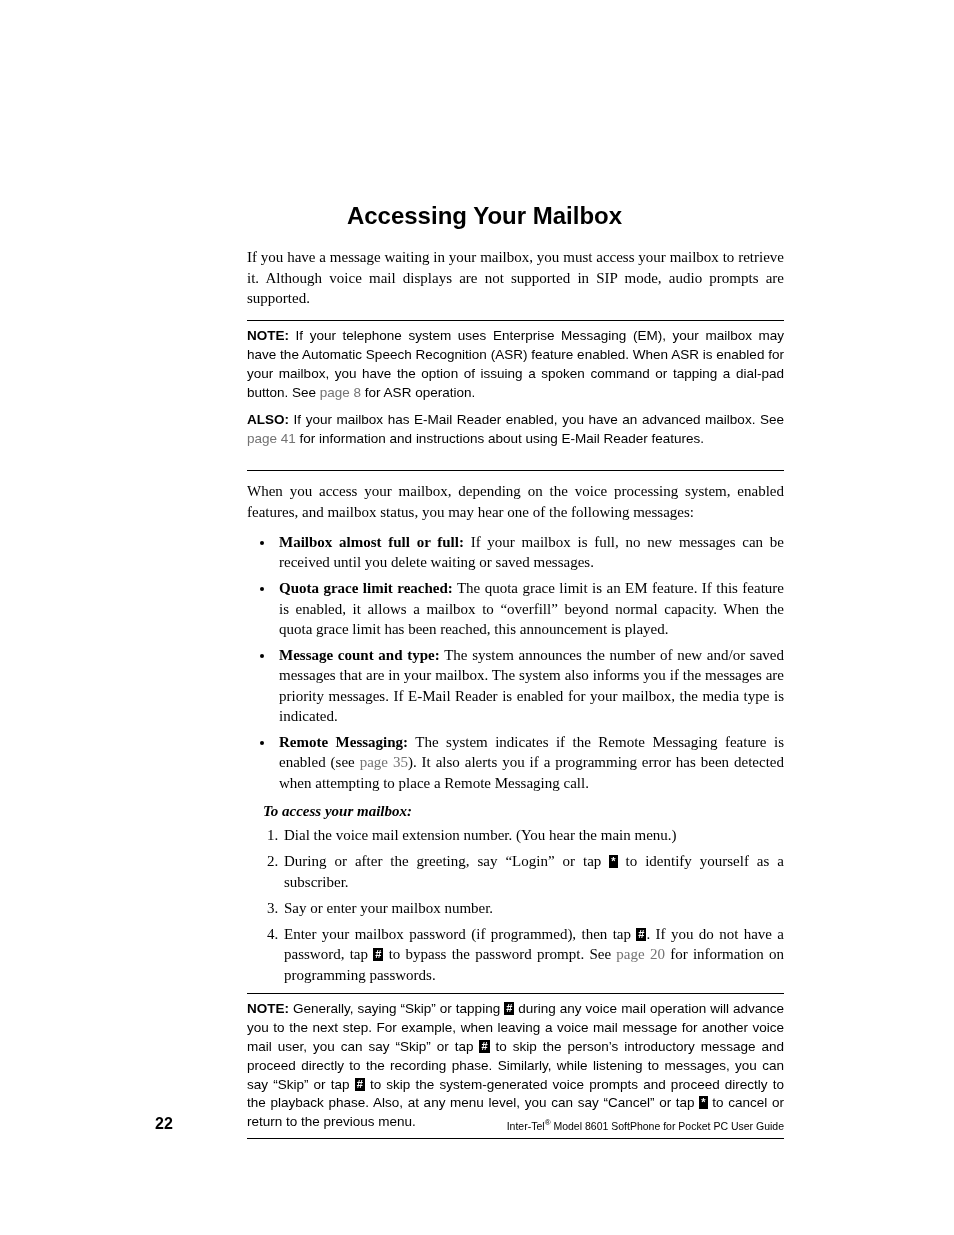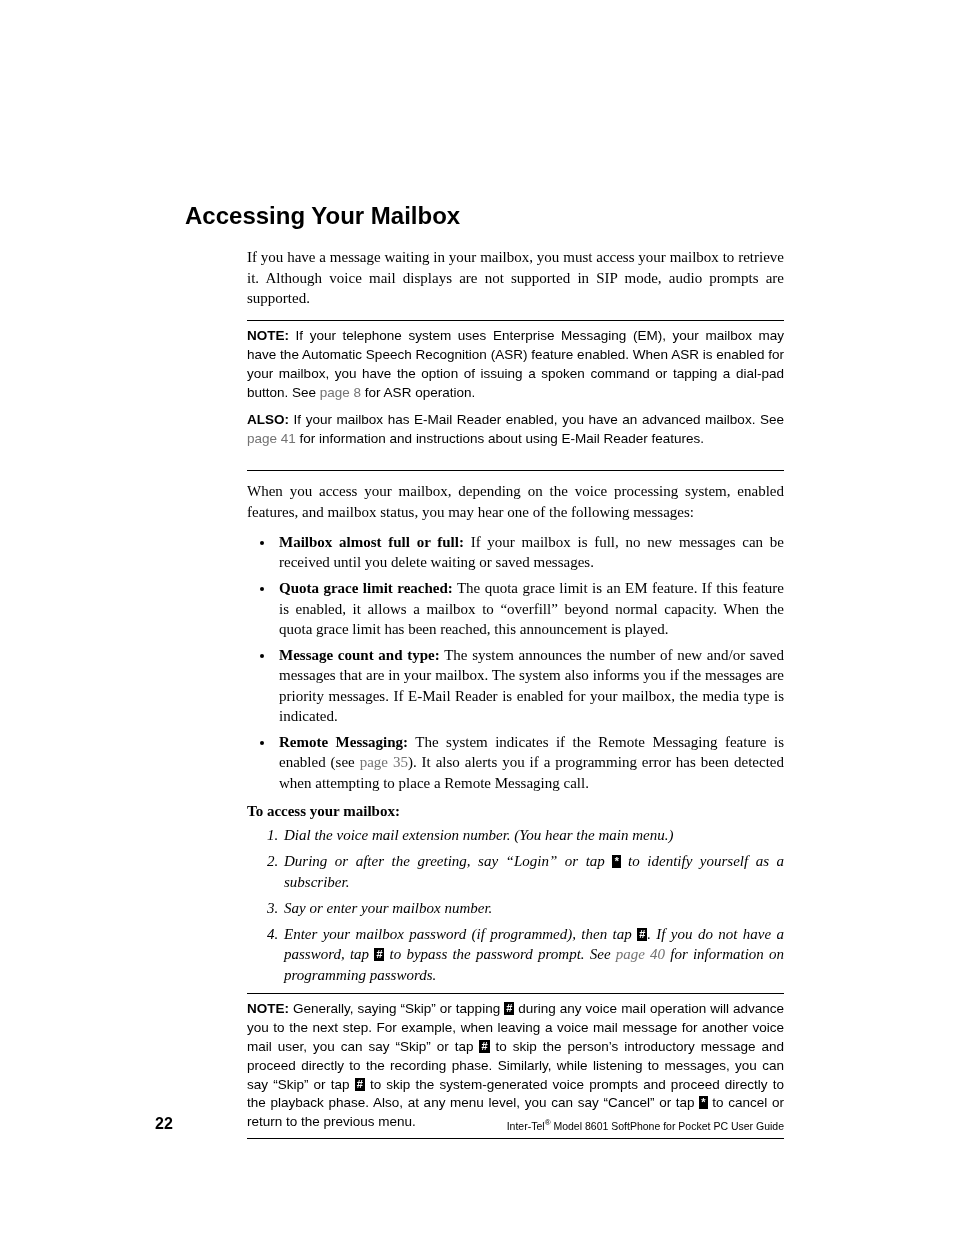--- a/index.html
+++ b/index.html
@@ -15,20 +15,21 @@
       line-height: 1.35;
     }
     .page {
       padding: 200px 170px 60px 185px;
     }
     h1 {
       font-family: Arial, Helvetica, sans-serif;
       font-size: 24px;
       font-weight: bold;
       margin: 0 0 10px 0;
+      text-align: center;
     }
     .body-indent {
       margin-left: 62px;
     }
     .intro {
       text-align: justify;
       margin-bottom: 12px;
     }
     .note-box {
       font-family: Arial, Helvetica, sans-serif;
@@ -62,26 +63,26 @@
     ul.bullets li {
       text-align: justify;
       margin-bottom: 6px;
       padding-left: 4px;
     }
     ul.bullets li .bhead {
       font-weight: bold;
     }
     .proc-head {
       font-weight: bold;
-      margin: 8px 0 4px 0;
+      margin: 8px 0 4px 16px;
+      font-style: italic;
     }
     ol.steps {
       margin: 2px 0 8px 0;
       padding-left: 35px;
-      font-style: italic;
     }
     ol.steps li {
       text-align: justify;
       margin-bottom: 6px;
       padding-left: 2px;
     }
     .key {
       display: inline-block;
       background: #000;
       color: #fff;
@@ -150,21 +151,21 @@
 
     <div class="proc-head">To access your mailbox:</div>
 
     <ol class="steps">
       <li>Dial the voice mail extension number. (You hear the main menu.)</li>
       <li>
         <span>During or after the greeting, say “Login” or tap </span><span class="key">*</span><span> to identify yourself as a subscriber.</span>
       </li>
       <li>Say or enter your mailbox number.</li>
       <li>
-        <span>Enter your mailbox password (if programmed), then tap </span><span class="key">#</span><span>. If you do not have a password, tap </span><span class="key">#</span><span> to bypass the password prompt. See </span><span class="link">page 40</span><span> for information on programming passwords.</span>
+        <span>Enter your mailbox password (if programmed), then tap </span><span class="key">#</span><span>. If you do not have a password, tap </span><span class="key">#</span><span> to bypass the password prompt. See </span><span class="link">page 20</span><span> for information on programming passwords.</span>
       </li>
     </ol>
 
     <div class="note-box note3">
       <span class="label">NOTE:</span><span> Generally, saying “Skip” or tapping </span><span class="key">#</span><span> during any voice mail operation will advance you to the next step. For example, when leaving a voice mail message for another voice mail user, you can say “Skip” or tap </span><span class="key">#</span><span> to skip the person’s introductory message and proceed directly to the recording phase. Similarly, while listening to messages, you can say “Skip” or tap </span><span class="key">#</span><span> to skip the system-generated voice prompts and proceed directly to the playback phase. Also, at any menu level, you can say “Cancel” or tap </span><span class="key">*</span><span> to cancel or return to the previous menu.</span>
     </div>
 
   </div>
 </div>
 

